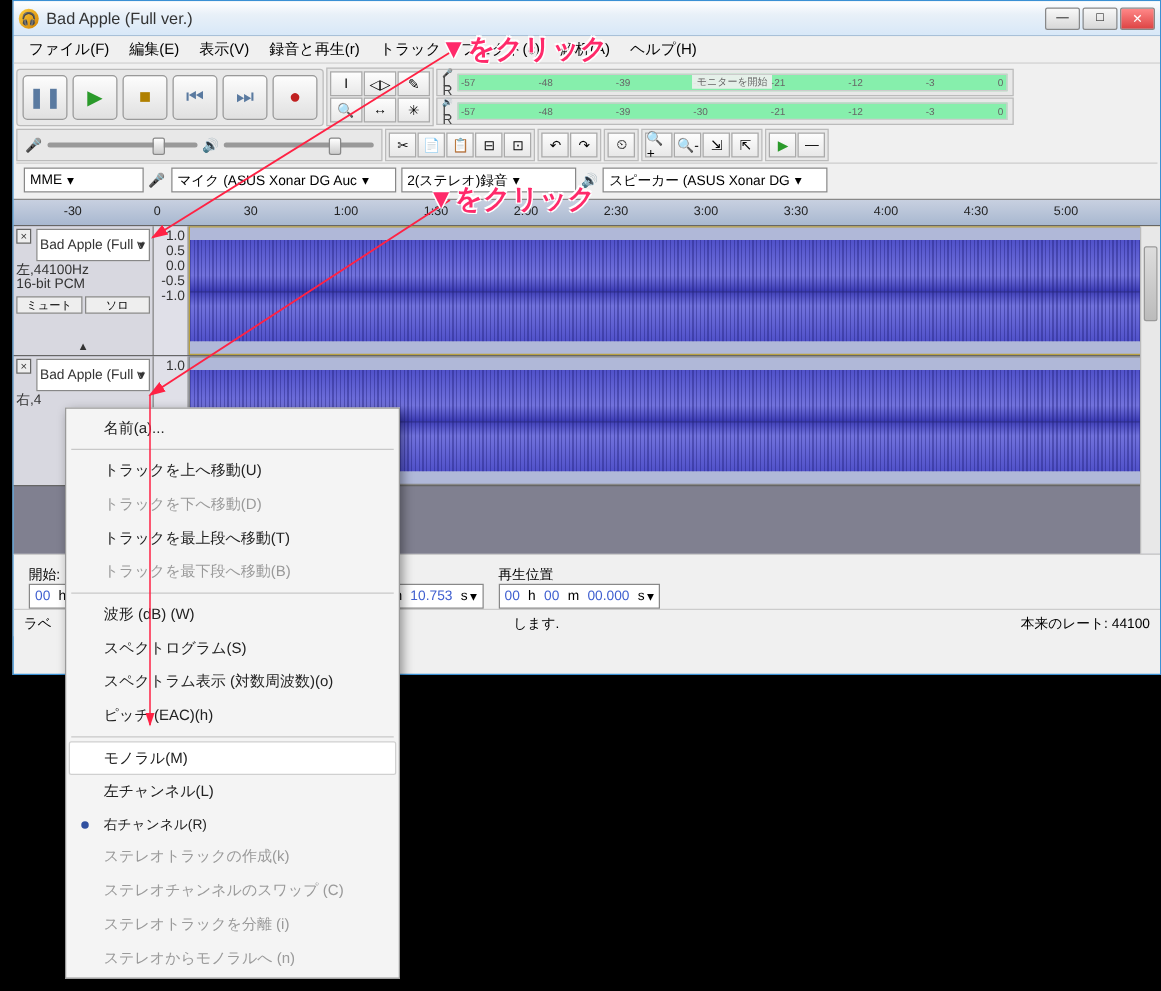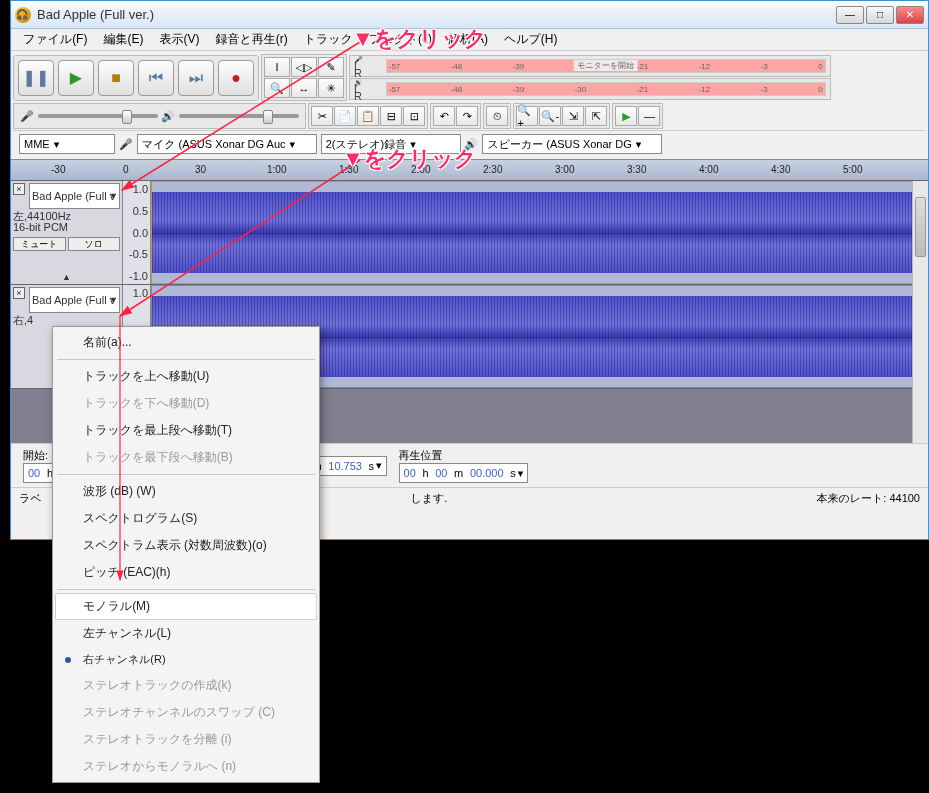--- a/index.html
+++ b/index.html
@@ -19,21 +19,21 @@
 .tbtn { width: 36px; height: 36px; background: linear-gradient(#fdfdfd,#e0e0e0); border: 1px solid #999; border-radius: 4px; display: flex; align-items: center; justify-content: center; cursor: pointer; font-size: 16px; }
 .tbtn.pause { color: #5a7aa0; }
 .tbtn.play { color: #2a9a2a; }
 .tbtn.stop { color: #b08000; }
 .tbtn.skip { color: #5a7aa0; }
 .tbtn.rec { color: #c02020; }
 .toolgrid { display: grid; grid-template-columns: repeat(3, 26px); grid-template-rows: repeat(2, 20px); gap: 1px; border: 1px solid #bbb; background: #e8e8e8; padding: 2px; }
 .tgbtn { background: linear-gradient(#fdfdfd,#e8e8e8); border: 1px solid #aaa; display: flex; align-items: center; justify-content: center; font-size: 11px; cursor: pointer; }
 .meter { display: flex; align-items: center; border: 1px solid #bbb; background: #e8e8e8; padding: 2px 4px; height: 22px; }
 .meter .lbl { display: flex; flex-direction: column; font-size: 7px; line-height: 7px; margin-right: 3px; color: #444; }
-.meter .scale { width: 440px; height: 14px; background: #fca5a5; border: 1px solid #ccc; font-size: 8px; color: #666; display: flex; align-items: center; justify-content: space-between; padding: 0 2px; position: relative; margin-left: 20px; }
+.meter .scale { width: 440px; height: 14px; background: #86efac; border: 1px solid #ccc; font-size: 8px; color: #666; display: flex; align-items: center; justify-content: space-between; padding: 0 2px; position: relative; }
 .meter .scale span { font-size: 8px; }
 .meter .startbtn { position: absolute; left: 50%; top: 0; transform: translateX(-50%); font-size: 9px; background: rgba(240,240,240,.9); padding: 0 4px; cursor: pointer; font-family: Liberation Serif, serif; }
 .volrow { display: flex; align-items: center; gap: 4px; border: 1px solid #bbb; background: #e8e8e8; padding: 2px 6px; height: 26px; }
 .volslider { width: 120px; height: 4px; background: #999; position: relative; border-radius: 2px; }
 .volslider::after { content: ''; position: absolute; left: 70%; top: -4px; width: 8px; height: 12px; background: linear-gradient(#fff,#ccc); border: 1px solid #888; border-radius: 2px; }
 .smallbtns { display: flex; gap: 1px; border: 1px solid #bbb; background: #e8e8e8; padding: 2px; }
 .smbtn { width: 22px; height: 20px; background: linear-gradient(#fdfdfd,#e8e8e8); border: 1px solid #aaa; display: flex; align-items: center; justify-content: center; font-size: 11px; cursor: pointer; }
 .devrow { display: flex; align-items: center; gap: 4px; padding: 3px 6px; border-top: 1px solid #ccc; }
 .combo { background: #fff; border: 1px solid #888; height: 20px; display: flex; align-items: center; padding: 0 4px; font-size: 11px; cursor: pointer; }
 .combo::after { content: '▾'; margin-left: 4px; }
@@ -42,26 +42,26 @@
 .tracks { position: relative; background: #808090; }
 .track { display: flex; height: 104px; border-bottom: 1px solid #666; }
 .trackpanel { width: 112px; background: #d8d8e0; border-right: 1px solid #888; padding: 2px; font-size: 9px; color: #333; position: relative; }
 .trackpanel .close { position: absolute; left: 2px; top: 2px; width: 12px; height: 12px; border: 1px solid #666; background: #eee; font-size: 9px; display: flex; align-items: center; justify-content: center; cursor: pointer; }
 .trackpanel .namebar { margin-left: 16px; height: 26px; background: #fff; border: 1px solid #888; font-size: 9px; display: flex; align-items: center; padding: 0 2px; overflow: hidden; white-space: nowrap; position: relative; cursor: pointer; }
 .trackpanel .namebar .dd { position: absolute; right: 1px; font-size: 9px; }
 .trackpanel .info { margin-top: 2px; font-size: 9px; line-height: 11px; }
 .trackpanel .btns { display: flex; gap: 2px; margin-top: 4px; }
 .trackpanel .btns button { flex: 1; font-size: 9px; height: 14px; border: 1px solid #888; background: #eee; cursor: pointer; }
 .trackpanel .collapse { position: absolute; bottom: 2px; left: 50%; transform: translateX(-50%); font-size: 9px; cursor: pointer; }
-.vscale { width: 28px; background: #e0e0e8; border-right: 1px solid #888; font-size: 9px; display: flex; flex-direction: column; justify-content: space-between; padding: 2px 2px; text-align: right; color: #333; }
+.vscale { width: 28px; background: #e0e0e8; border-right: 1px solid #888; font-size: 9px; display: flex; flex-direction: column; justify-content: flex-start; padding: 2px 2px; text-align: right; color: #333; }
 .wave { flex: 1; background: #b0b8d8; position: relative; overflow: hidden; border: 1px solid #b8a040; }
 .wave .wf { position: absolute; left: 0; right: 12px; top: 10%; bottom: 10%; background: linear-gradient(to bottom, rgba(70,70,200,.9) 0%, rgba(110,110,220,.95) 35%, rgba(60,60,180,1) 50%, rgba(110,110,220,.95) 65%, rgba(70,70,200,.9) 100%); }
 .wave .wf::before { content:''; position:absolute; inset:0; background: repeating-linear-gradient(90deg, rgba(30,30,120,.4) 0 1px, transparent 1px 3px); }
 .wave .mid { position: absolute; left: 0; right: 0; top: 50%; height: 1px; background: rgba(40,40,120,.6); }
-.selection-bar { height: 44px; background: #f0f0f0; border-top: 1px solid #ccc; display: flex; align-items: center; gap: 12px; padding: 0 12px; font-size: 11px; }
+.selection-bar { height: 44px; background: #f0f0f0; border-top: 1px solid #ccc; display: flex; align-items: flex-end; gap: 12px; padding: 0 12px; font-size: 11px; }
 .spinbox { display: inline-flex; align-items: center; background: #fff; border: 1px solid #888; height: 20px; padding: 0 4px; font-family: monospace; font-size: 11px; }
 .spinbox .blue { color: #4060d0; }
 .spinbox .arrow { margin-left: 2px; cursor: pointer; }
 .radio { display: inline-flex; align-items: center; gap: 3px; margin-right: 8px; cursor: pointer; }
 .radio .r { width: 10px; height: 10px; border: 1px solid #666; border-radius: 50%; display: inline-flex; align-items: center; justify-content: center; }
 .radio .r.on::after { content: ''; width: 5px; height: 5px; background: #3a7a3a; border-radius: 50%; }
 .statusbar { height: 22px; background: #f0f0f0; border-top: 1px solid #ccc; display: flex; align-items: center; padding: 0 8px; font-size: 11px; justify-content: space-between; }
 
 .ctxmenu { position: absolute; left: 52px; top: 326px; width: 268px; background: #f4f4f4; border: 1px solid #9a9a9a; box-shadow: 2px 3px 8px rgba(0,0,0,.4); padding: 2px; z-index: 50; }
 .ctxmenu .item { padding: 5px 20px 5px 28px; font-size: 12px; cursor: pointer; position: relative; color: #222; }

